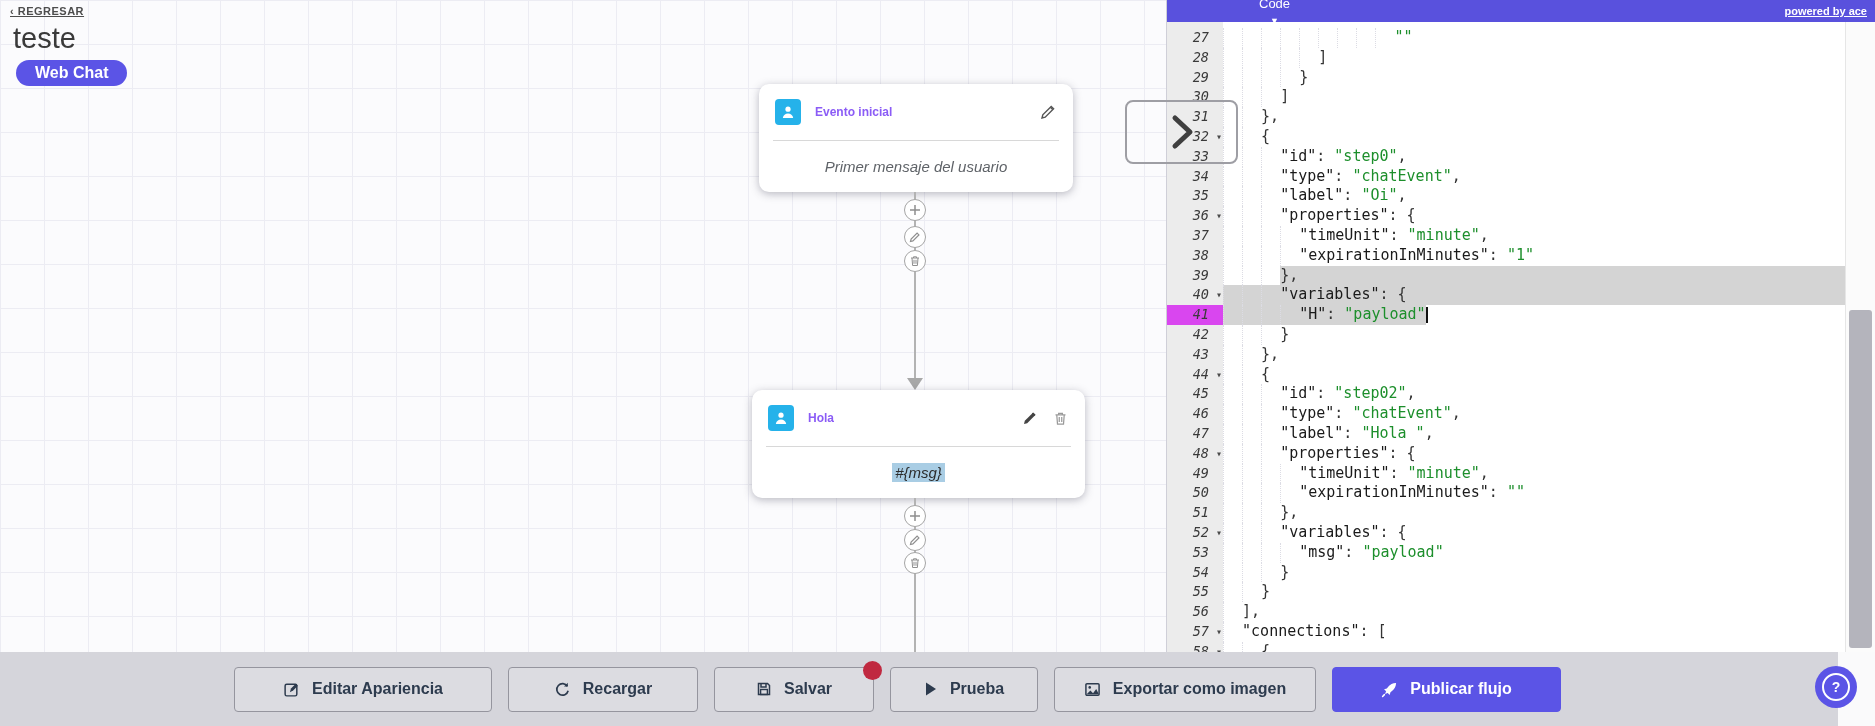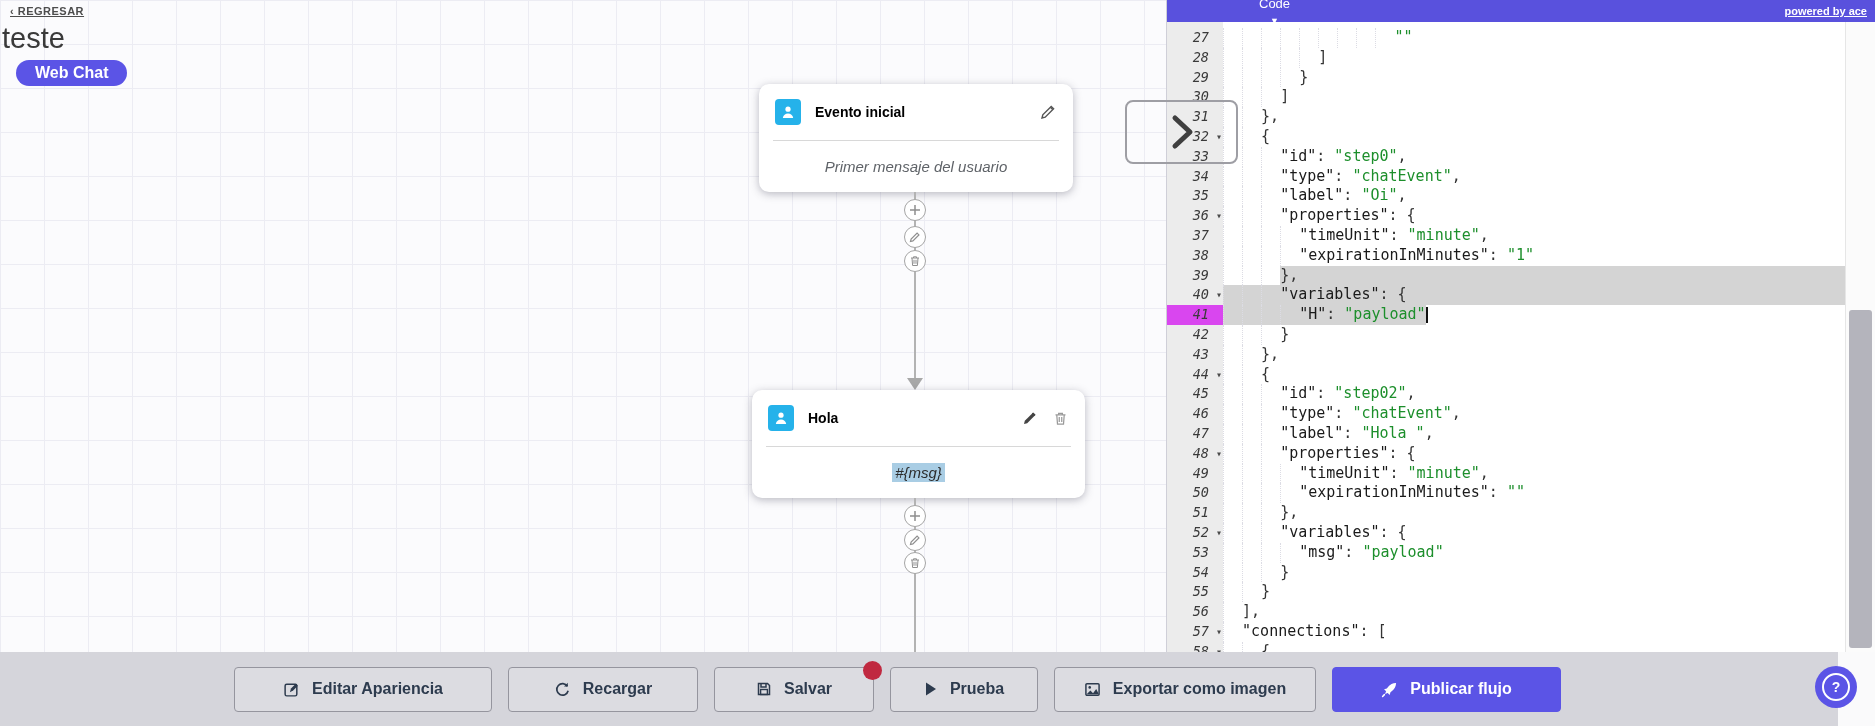--- a/index.html
+++ b/index.html
@@ -5,31 +5,31 @@
   html,body{margin:0;padding:0;}
   body{width:1875px;height:726px;overflow:hidden;font-family:"Liberation Sans",sans-serif;position:relative;background:#fafafb;}
 
   
   .canvas{position:absolute;left:0;top:0;width:1487px;height:652px;
     background-color:#fbfbfd;
     background-image:linear-gradient(#ececf3 1px,transparent 1px),linear-gradient(90deg,#ececf3 1px,transparent 1px);
     background-size:44px 44px;}
   .back{position:absolute;left:10px;top:5px;font-size:11px;font-weight:bold;color:#4d4d4d;
     text-decoration:underline;letter-spacing:.5px;cursor:pointer;}
-  .flow-title{position:absolute;left:2px;top:22px;margin:0;font-size:29px;font-weight:500;color:#3a3a3a;}
+  .flow-title{position:absolute;left:13px;top:22px;margin:0;font-size:29px;font-weight:500;color:#3a3a3a;}
   .badge{position:absolute;left:16px;top:60px;background:#5b54e6;color:#fff;font-weight:bold;
     font-size:16px;padding:4px 19px;border-radius:15px;}
 
   
   .flow-node{position:absolute;background:#fff;border-radius:10px;
     box-shadow:0 2px 9px rgba(60,60,80,.35);}
   .node-head{display:flex;align-items:center;height:56px;padding:0 16px;}
   .node-icon{width:26px;height:26px;border-radius:4px;background:#25b2ea;display:flex;
     align-items:center;justify-content:center;flex:0 0 26px;}
-  .node-title{font-size:14px;font-weight:bold;color:#000000;margin-left:14px;flex:1;}
+  .node-title{font-size:12px;font-weight:bold;color:#8b5cf6;margin-left:14px;flex:1;}
   .hicon{width:18px;height:18px;display:flex;align-items:center;justify-content:center;cursor:pointer;margin-left:12px;}
   .node-div{border-top:1px solid #d8d8d8;margin:0 14px;}
   .node-body{height:51px;display:flex;align-items:center;justify-content:center;
     font-style:italic;font-size:15px;color:#5f6368;}
   .hl{background:#a9cde4;color:#2b2b2b;padding:1px 3px;}
 
   
   .cline{position:absolute;width:2px;background:#b3b3b3;left:914px;}
   .cbtn{position:absolute;left:904px;width:22px;height:22px;border-radius:50%;background:#fff;
     border:1.5px solid #a5a5a5;box-sizing:border-box;display:flex;align-items:center;justify-content:center;cursor:pointer;}

